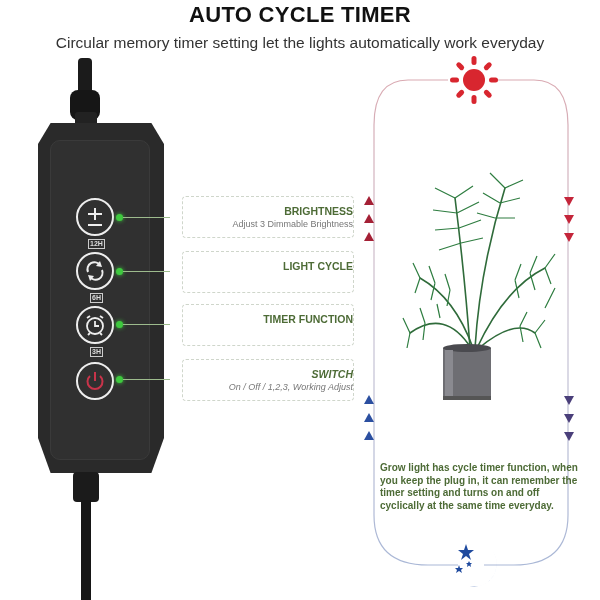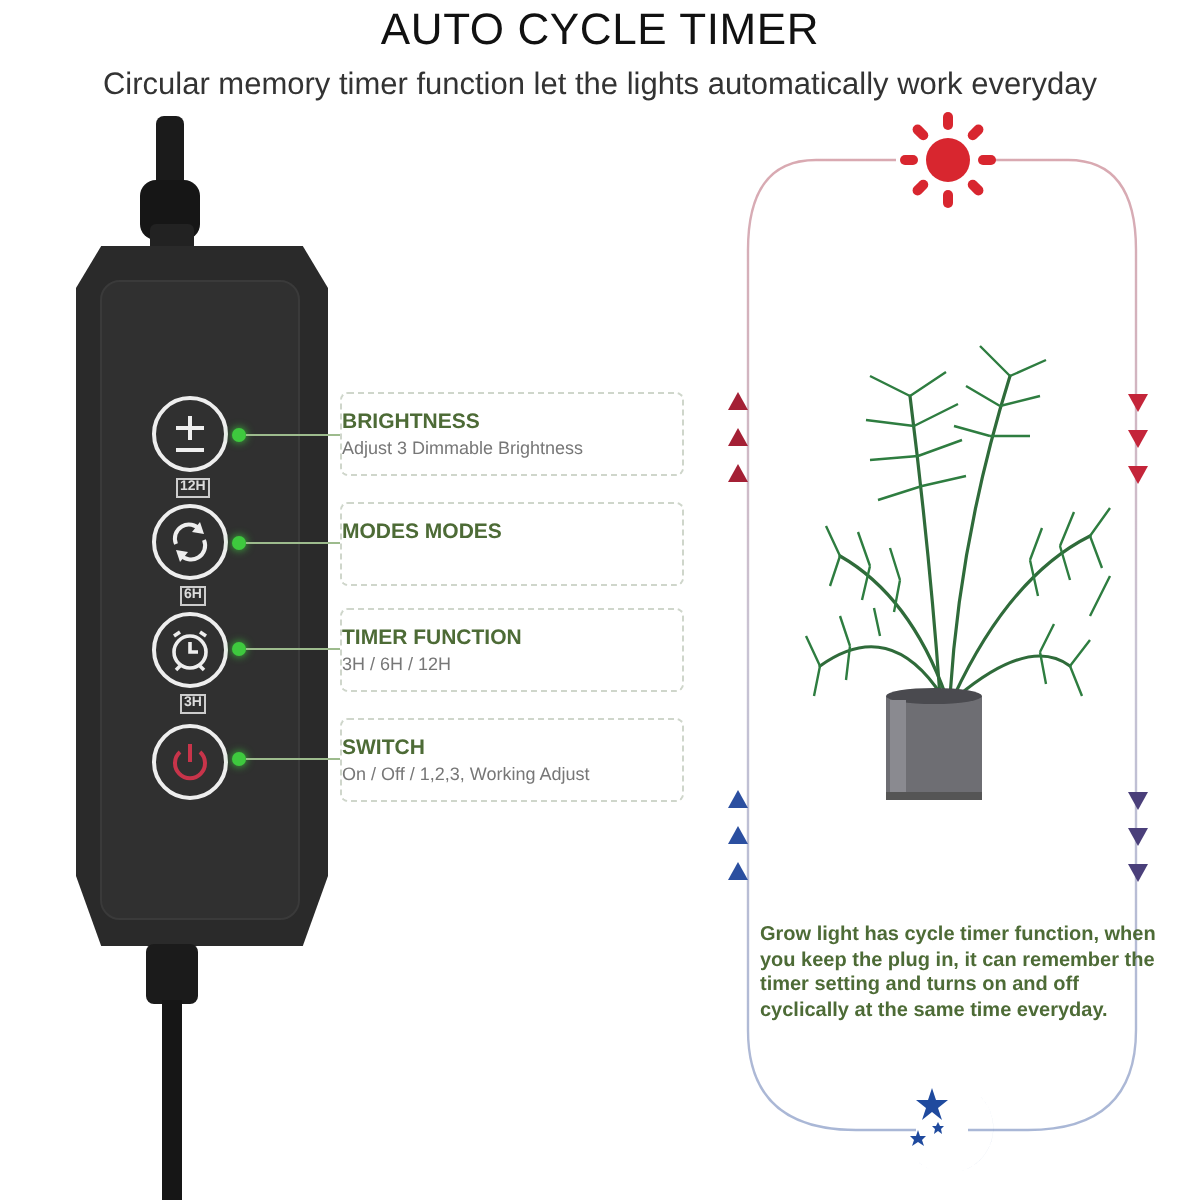--- a/index.html
+++ b/index.html
@@ -1,56 +1,56 @@
 <!DOCTYPE html>
 <html><head>
 <meta charset="utf-8">
 <style>
   * { margin:0; padding:0; box-sizing:border-box; }
   html, body { width:600px; height:600px; background:#ffffff; overflow:hidden; }
   body { position:relative; font-family:"Liberation Sans", sans-serif; }
-  .title { position:absolute; top:2px; left:0; width:600px; text-align:center; font-weight:normal; font-size:22px; color:#111; letter-spacing:0.3px; }
+  .title { position:absolute; top:2px; left:0; width:600px; text-align:center; font-weight:bold; font-size:22px; color:#111; letter-spacing:0.3px; }
   .subtitle { position:absolute; top:34px; left:0; width:600px; text-align:center; font-size:15.5px; color:#333; }
 
   
   .cable-top { position:absolute; left:78px; top:58px; width:14px; height:40px; background:#1b1b1b; border-radius:4px; }
   .collar-top { position:absolute; left:70px; top:90px; width:30px; height:30px; background:#161616; border-radius:8px; }
   .collar-top2 { position:absolute; left:75px; top:112px; width:22px; height:14px; background:#222; border-radius:3px; }
   .controller { position:absolute; left:38px; top:123px; width:126px; height:350px; background:#2a2a2a;
     clip-path: polygon(10% 0,90% 0,100% 6%,100% 90%,90% 100%,10% 100%,0 90%,0 6%); }
   .controller-inner { position:absolute; left:50px; top:140px; width:100px; height:320px; background:#303030; border-radius:10px; border:1px solid #3a3a3a; }
   .collar-bot { position:absolute; left:73px; top:472px; width:26px; height:30px; background:#1b1b1b; border-radius:4px; }
   .cable-bot { position:absolute; left:81px; top:500px; width:10px; height:100px; background:#161616; }
 
   .btn { position:absolute; width:38px; height:38px; border:2px solid #eee; border-radius:50%; display:flex; align-items:center; justify-content:center; color:#eee; }
   .badge { position:absolute; font-size:7px; color:#ddd; border:1px solid #ccc; padding:0 1px; line-height:8px; font-weight:bold; }
   .led { position:absolute; width:7px; height:7px; border-radius:50%; background:#3ec93e; box-shadow:0 0 4px #3ec93e; }
   .leader { position:absolute; height:1px; background:#9dbb8d; }
 
-  .feature { position:absolute; left:170px; width:172px; height:42px; border:1px dashed #cfd6cb; border-radius:4px; text-align:left; }
+  .feature { position:absolute; left:182px; width:172px; height:42px; border:1px dashed #cfd6cb; border-radius:4px; text-align:right; }
   .feature .f-title { font-size:10.5px; font-weight:bold; color:#4d6b36; margin-top:8px; }
   .feature .f-desc { font-size:9px; color:#777; margin-top:2px; }
 
   
   .loop { position:absolute; left:368px; top:75px; width:206px; height:500px; }
   .sun { position:absolute; left:449px; top:55px; width:50px; height:50px; }
   .plant { position:absolute; left:395px; top:158px; width:170px; height:260px; }
   .desc { position:absolute; left:380px; top:462px; width:200px; text-align:left; font-size:10px; font-weight:bold; color:#4d6b36; line-height:12.5px; }
   .moon { position:absolute; left:450px; top:540px; width:55px; height:55px; }
   .arrow { position:absolute; width:0; height:0; border-left:5px solid transparent; border-right:5px solid transparent; }
   .up-red { border-bottom:9px solid #a42035; }
   .down-red { border-top:9px solid #c4253a; }
   .up-blue { border-bottom:9px solid #2b4fa0; }
   .down-purple { border-top:9px solid #4a3f7a; }
 </style>
 </head>
 <body>
 
 <div class="title">AUTO CYCLE TIMER</div>
-<div class="subtitle">Circular memory timer function let the lights automatically work everyday</div>
+<div class="subtitle">Circular memory timer setting let the lights automatically work everyday</div>
 
 <div>
   <div class="cable-top"></div>
   <div class="collar-top"></div>
   <div class="collar-top2"></div>
   <div class="controller"></div>
   <div class="controller-inner"></div>
   <div class="collar-bot"></div>
   <div class="cable-bot"></div>
 
@@ -99,27 +99,26 @@
   </div>
   <div class="led" style="left:116px;top:376px;"></div>
   <div class="leader" style="left:123px;top:379px;width:47px;"></div>
 </div>
 
 <div class="feature" style="top:196px;">
   <div class="f-title">BRIGHTNESS</div>
   <div class="f-desc">Adjust 3 Dimmable Brightness</div>
 </div>
 <div class="feature" style="top:251px;">
-  <div class="f-title">MODES MODES</div>
+  <div class="f-title">LIGHT CYCLE</div>
 </div>
 <div class="feature" style="top:304px;">
   <div class="f-title">TIMER FUNCTION</div>
-  <div class="f-desc">3H / 6H / 12H</div>
 </div>
-<div class="feature" style="top:359px;">
+<div class="feature" style="top:359px;font-style:italic;">
   <div class="f-title">SWITCH</div>
   <div class="f-desc">On / Off / 1,2,3, Working Adjust</div>
 </div>
 
 <svg class="loop" viewBox="0 0 206 500">
   <defs>
     <linearGradient id="lg" x1="0" y1="0" x2="0" y2="1">
       <stop offset="0" stop-color="#d9a9b1"></stop>
       <stop offset="0.5" stop-color="#c9c3d3"></stop>
       <stop offset="1" stop-color="#a9b7d6"></stop>

